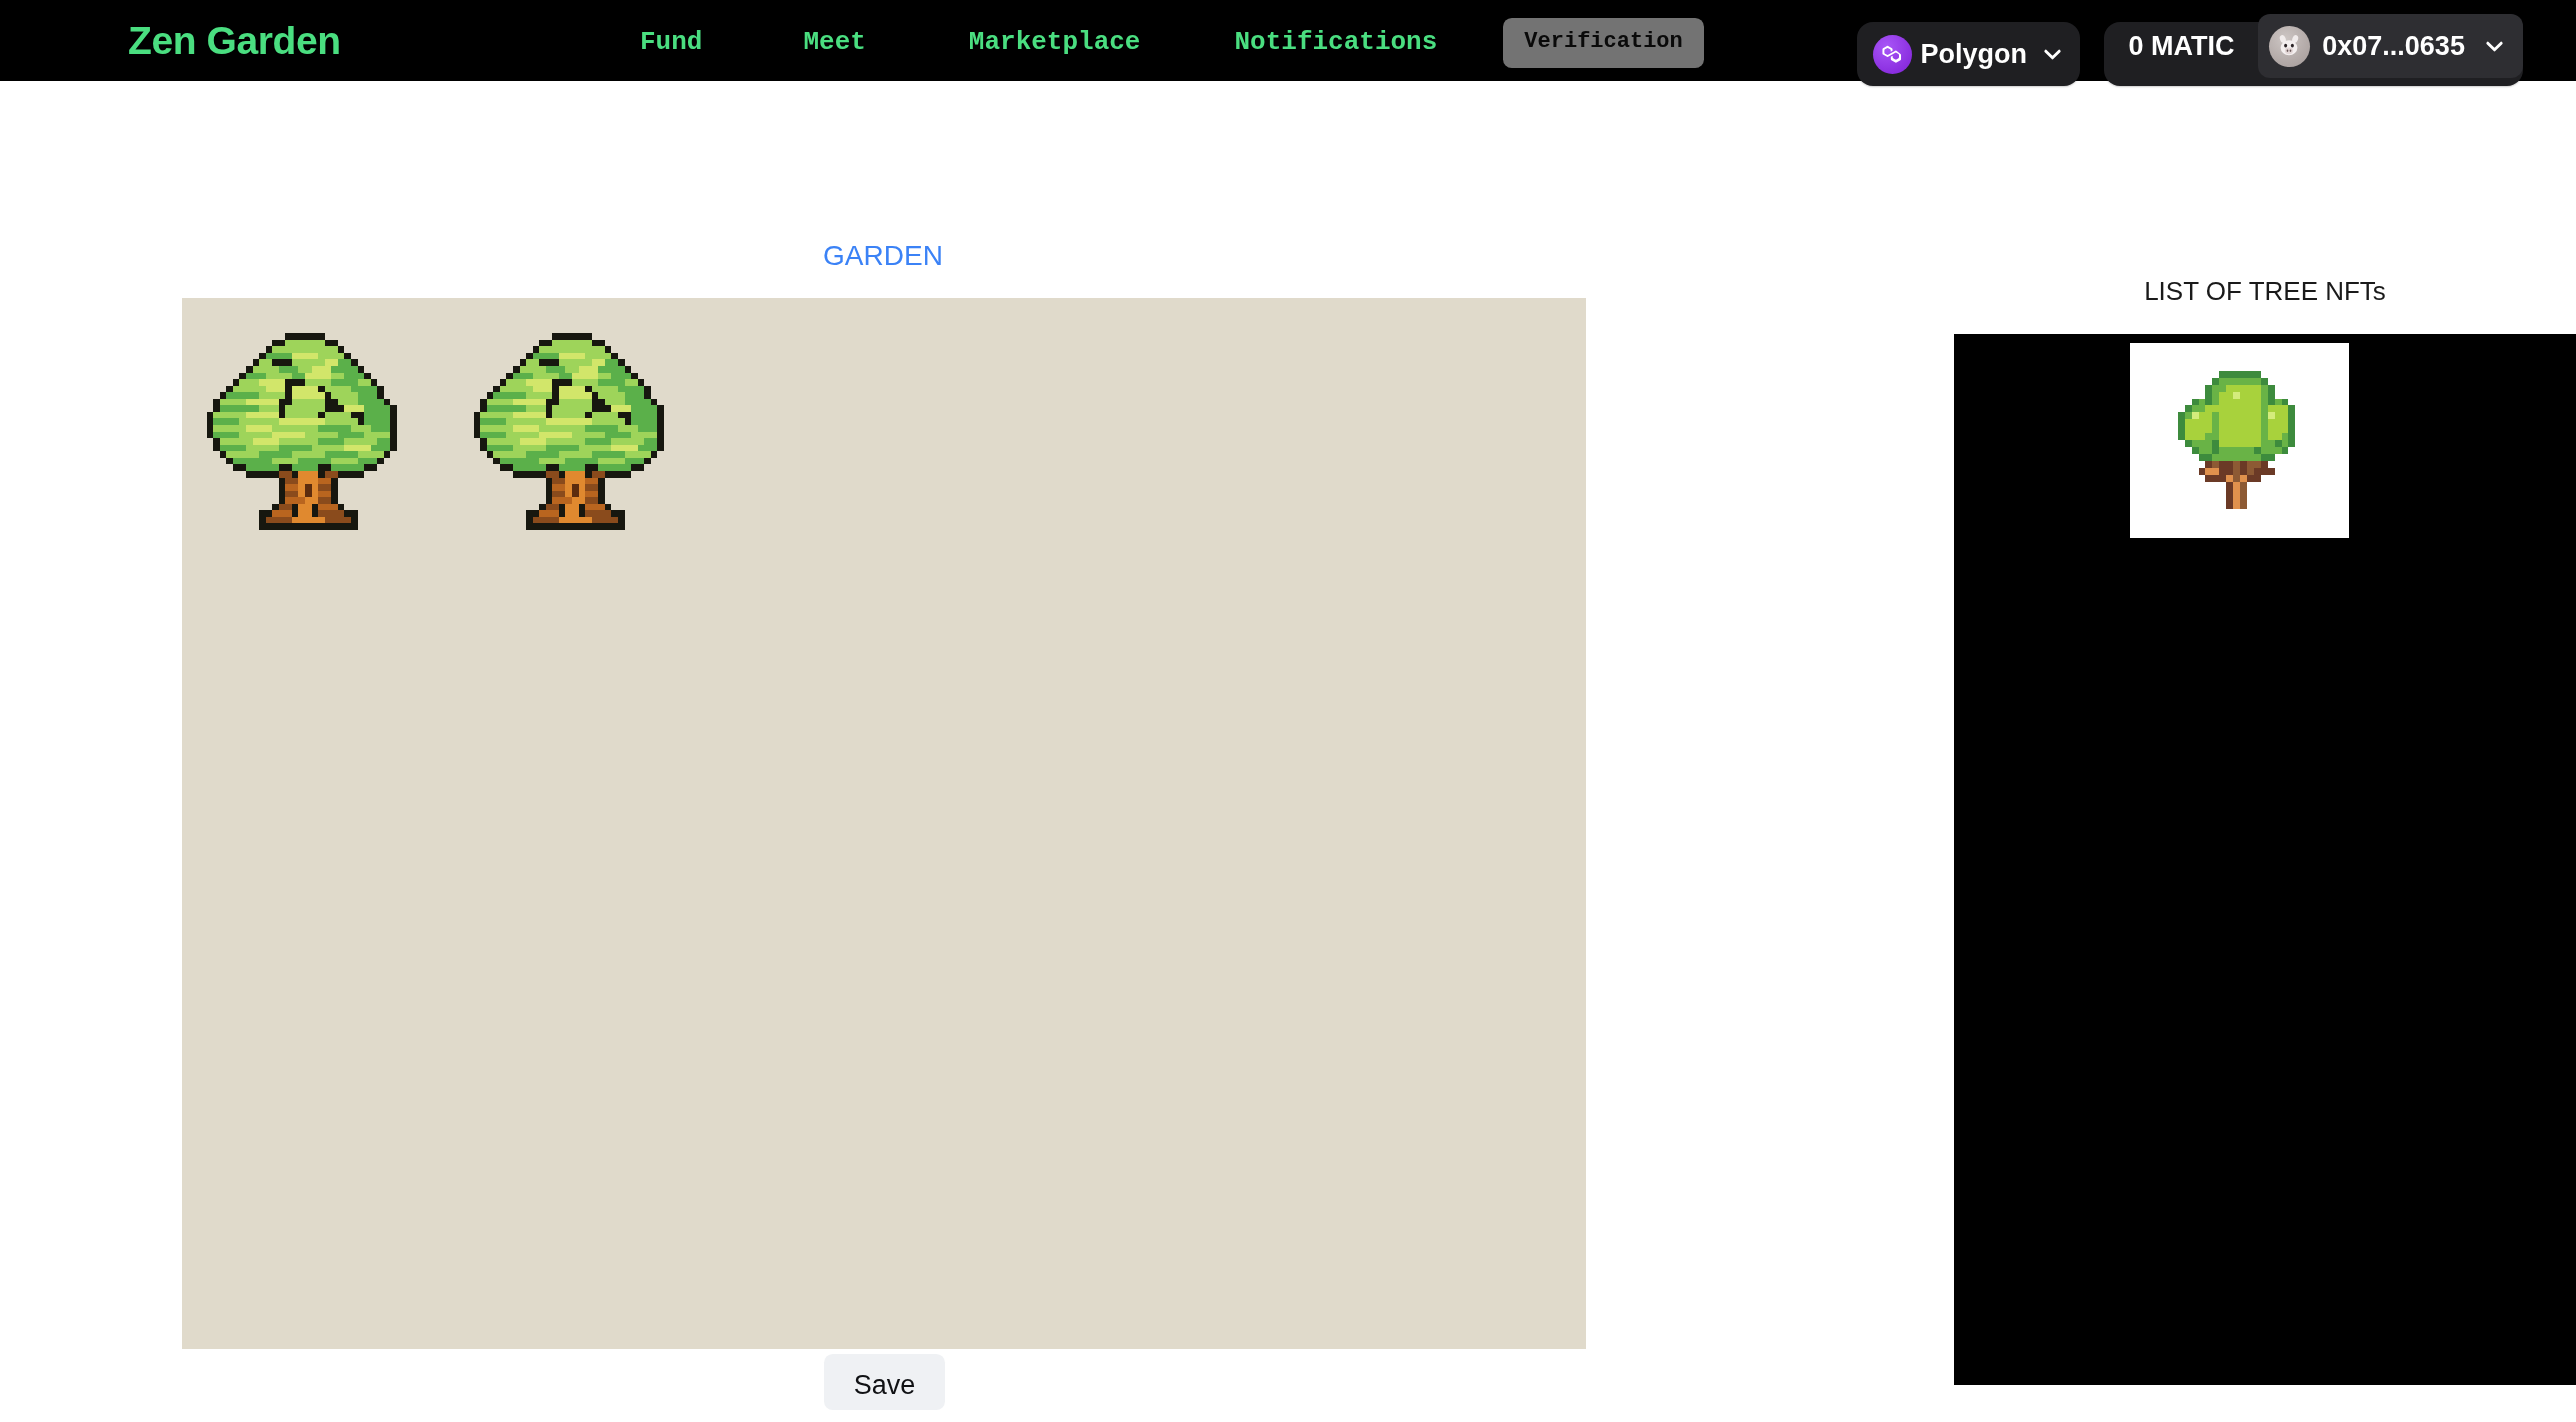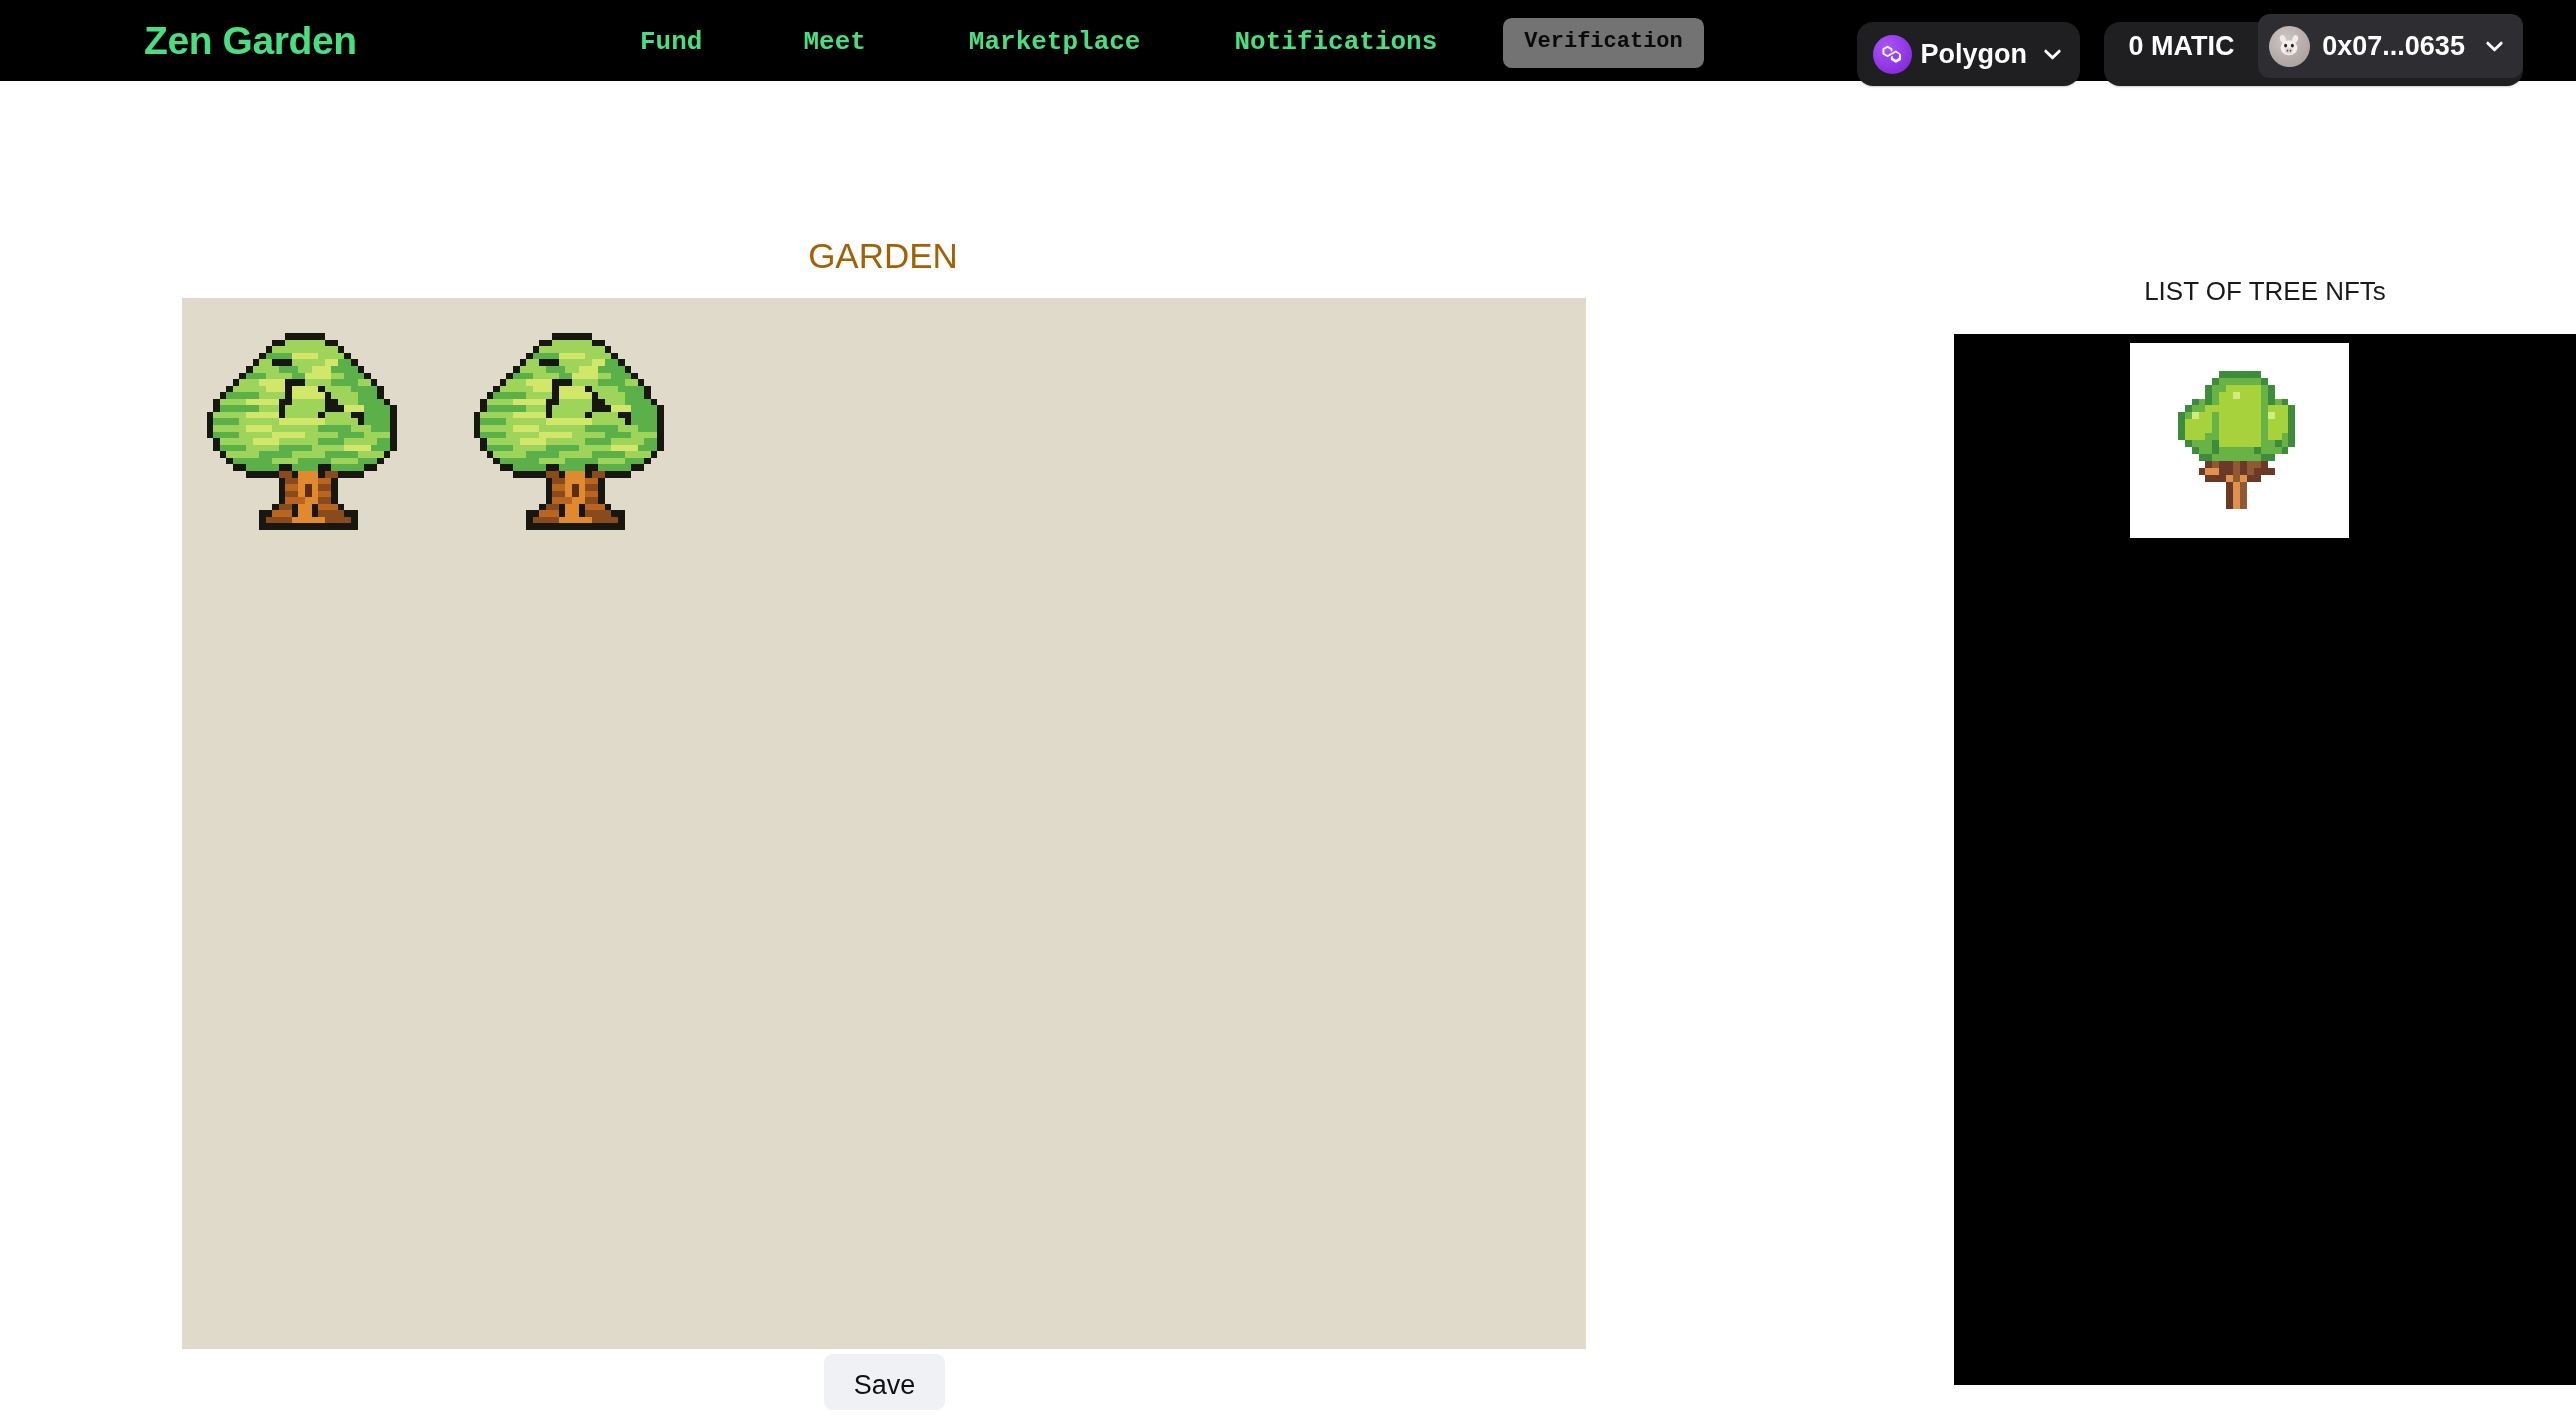--- a/index.html
+++ b/index.html
@@ -15,21 +15,21 @@
   .header {
     position: absolute;
     left: 0; top: 0;
     width: 2576px;
     height: 81px;
     background: #000000;
     z-index: 5;
   }
   .brand {
     position: absolute;
-    left: 144px; top: 12.3px;
+    left: 128px; top: 12.3px;
     font-size: 39px;
     font-weight: bold;
     color: #4ade80;
     letter-spacing: -0.4px;
     line-height: 58px;
     white-space: nowrap;
   }
   .nav {
     position: absolute;
     left: 640px; top: 17.5px;
@@ -143,22 +143,22 @@
     line-height: 39px;
     white-space: nowrap;
   }
 
   
   .garden-title {
     position: absolute;
     left: 182px; top: 238px;
     width: 1402px;
     text-align: center;
-    font-size: 35px;
-    color: #a16207;
+    font-size: 28px;
+    color: #3b82f6;
     line-height: 35px;
   }
   .garden-canvas {
     position: absolute;
     left: 182px; top: 298px;
     width: 1404px;
     height: 1051px;
     background: #e0dacb;
     overflow: hidden;
     cursor: crosshair;

